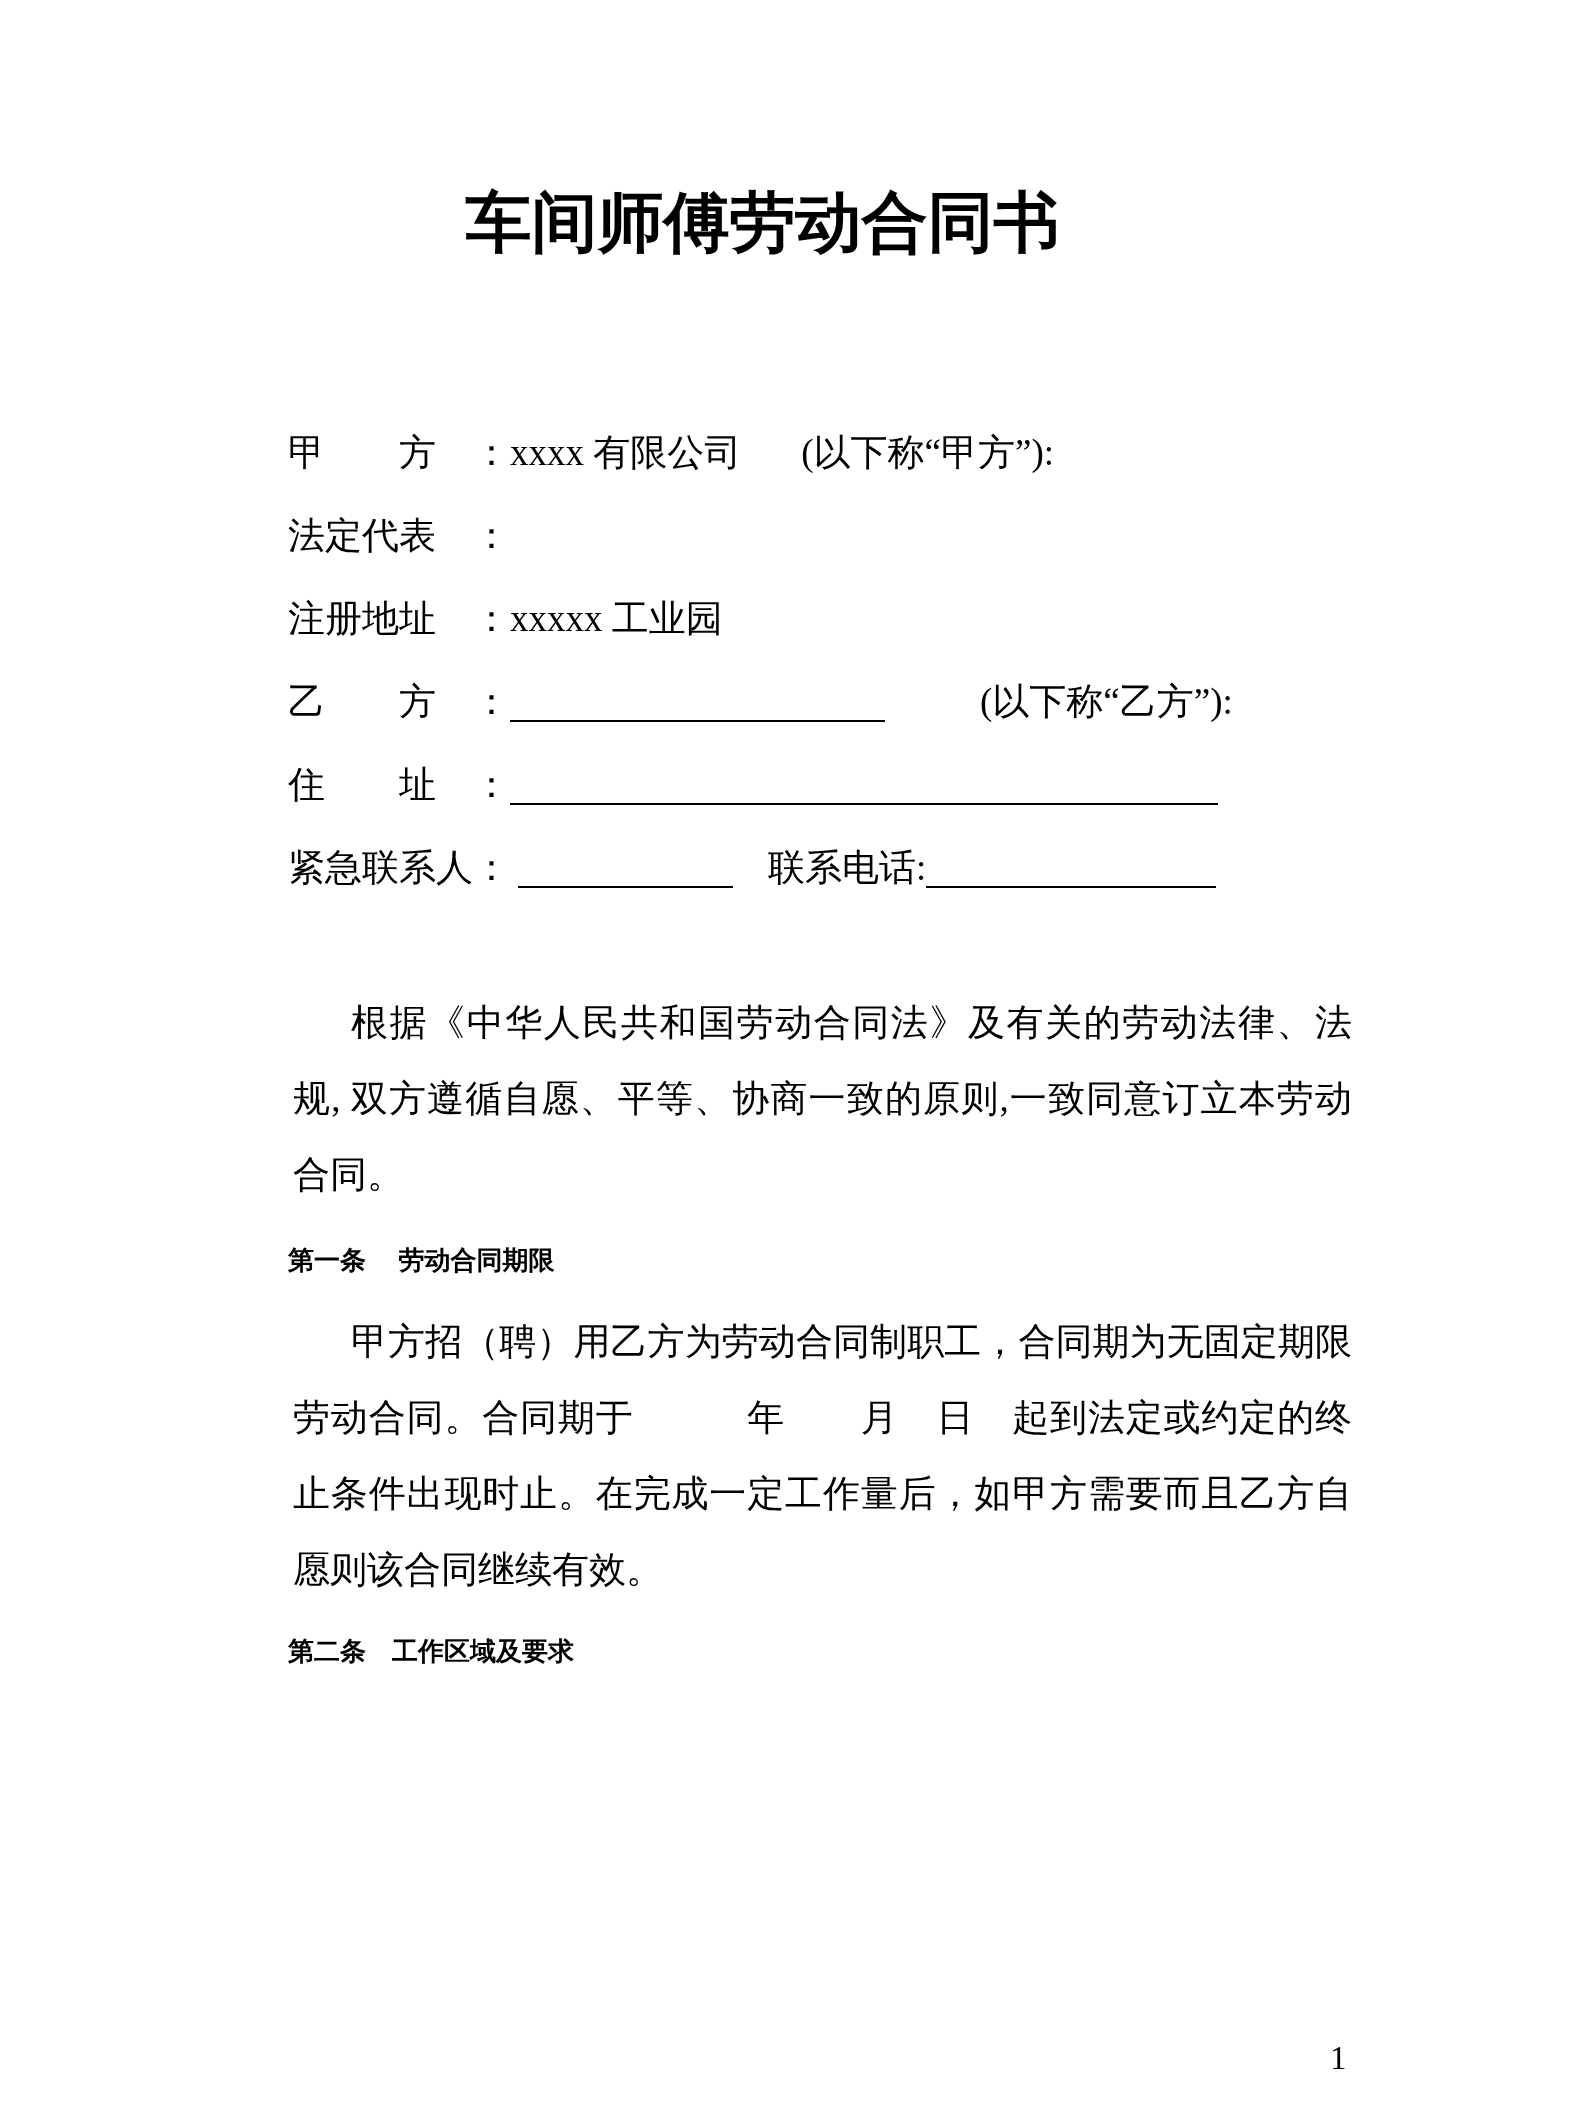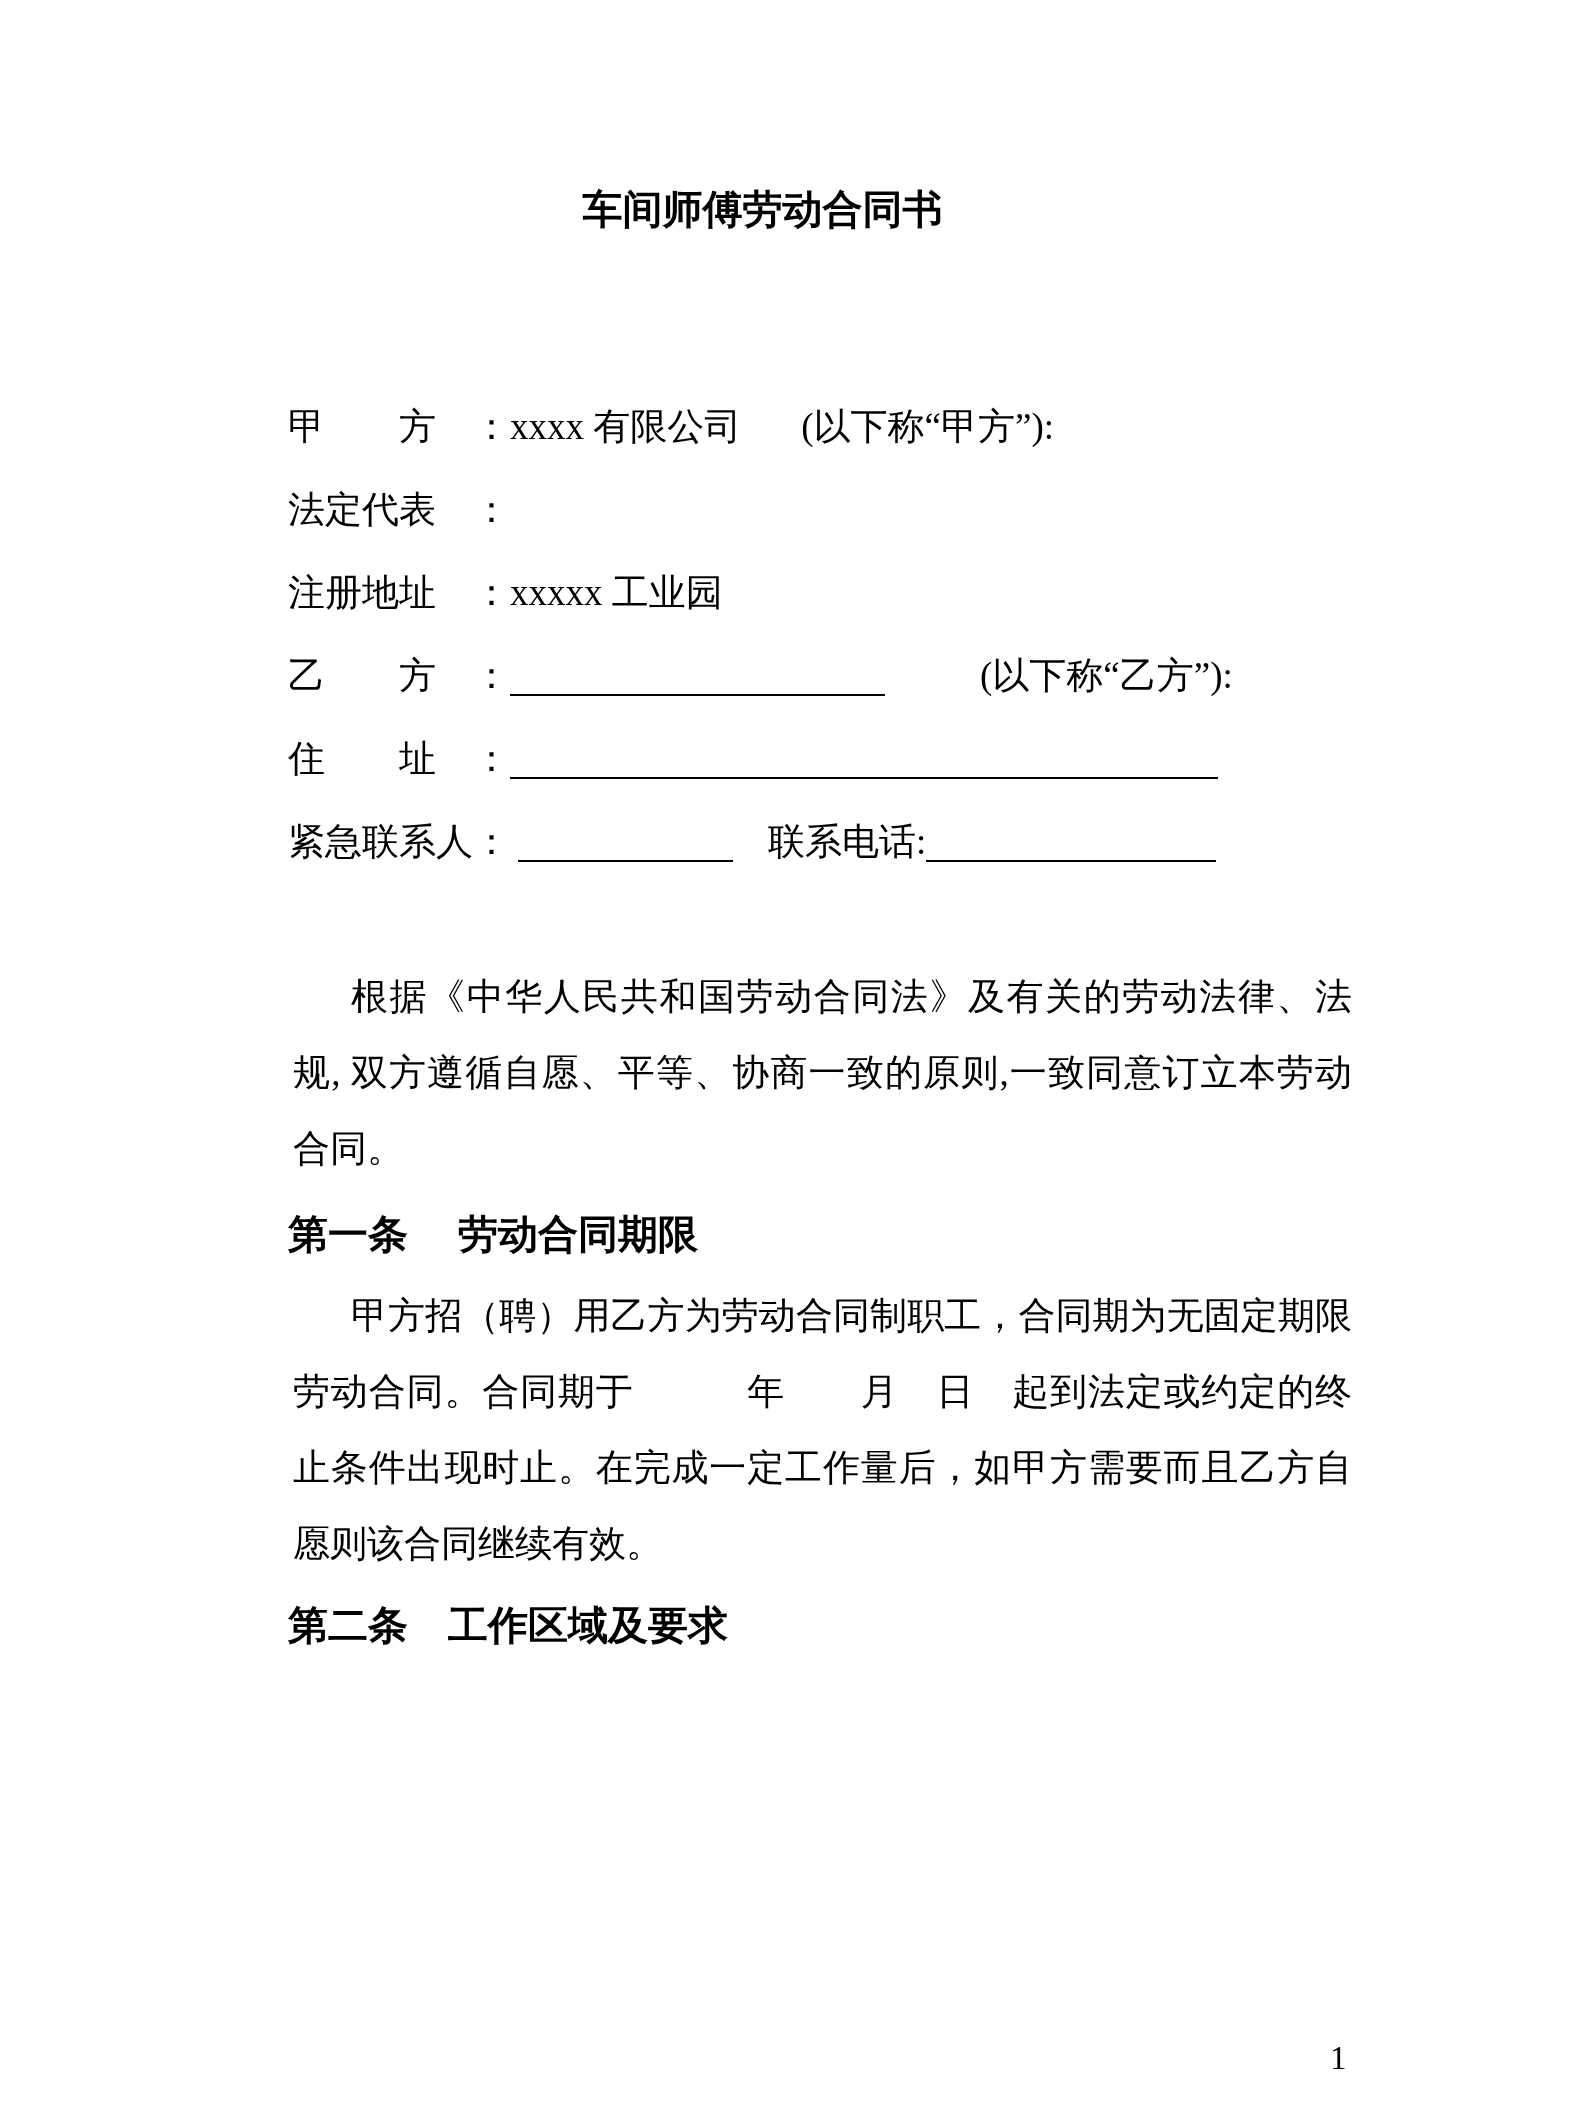--- a/index.html
+++ b/index.html
@@ -7,36 +7,36 @@
     position:relative;
     width:1587px;height:2109px;
     background:#ffffff;color:#000;
     font-family:"Liberation Serif","DejaVu Serif",serif;
     overflow:hidden;
   }
   .content{position:absolute;left:288px;width:1069px;top:0;}
   .doc-title{
     margin:190px 0 0 0;
     position:relative;left:-60px;
-    font-size:40px;font-weight:700;
+    font-size:66px;font-weight:700;
     text-align:center;line-height:1;
     white-space:nowrap;
   }
   .info{margin-top:155px;font-size:37px;}
   .info-line{height:83px;line-height:83px;white-space:nowrap;}
   .blank{
     display:inline-block;height:1px;
     border-bottom:2px solid #000;
     vertical-align:-8px;
   }
   .spacer{display:inline-block;height:1px;}
   .body-text{font-size:37px;line-height:76px;text-align:justify;}
   .para{margin:5px;text-indent:58px;}
   .intro{margin-top:76px;}
-  .heading{font-size:40px;font-weight:700;line-height:76px;margin:0;}
+  .heading{font-size:26px;font-weight:700;line-height:76px;margin:0;}
   .heading-1{margin-top:10px;}
   .heading-2{margin-top:6px;}
   .page-num{position:absolute;left:1330px;top:2042px;font-size:33px;line-height:1;}
 </style>
 </head>
 <body>
 
 <div class="page">
   <div class="content">
 

